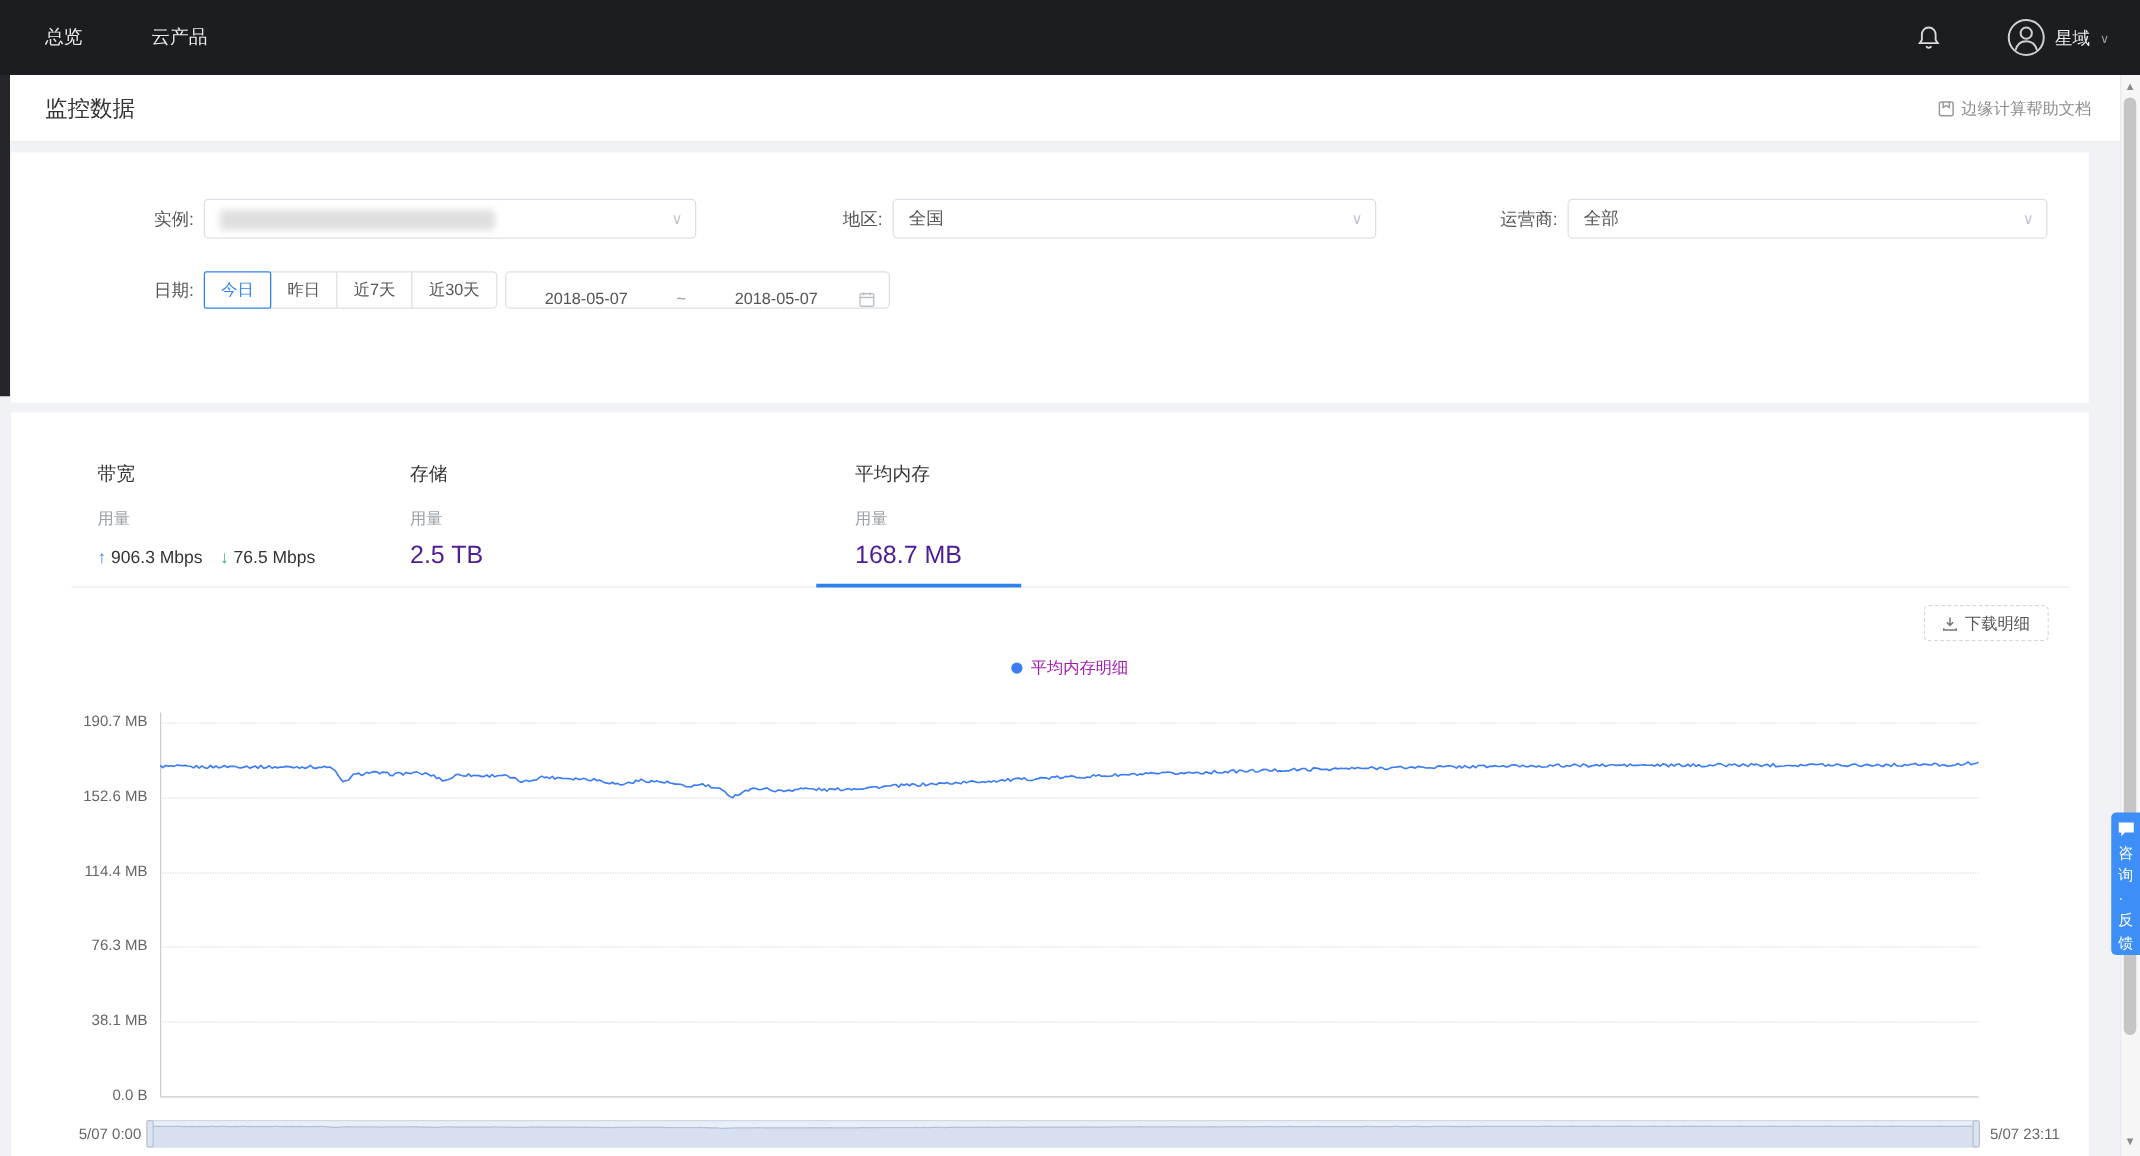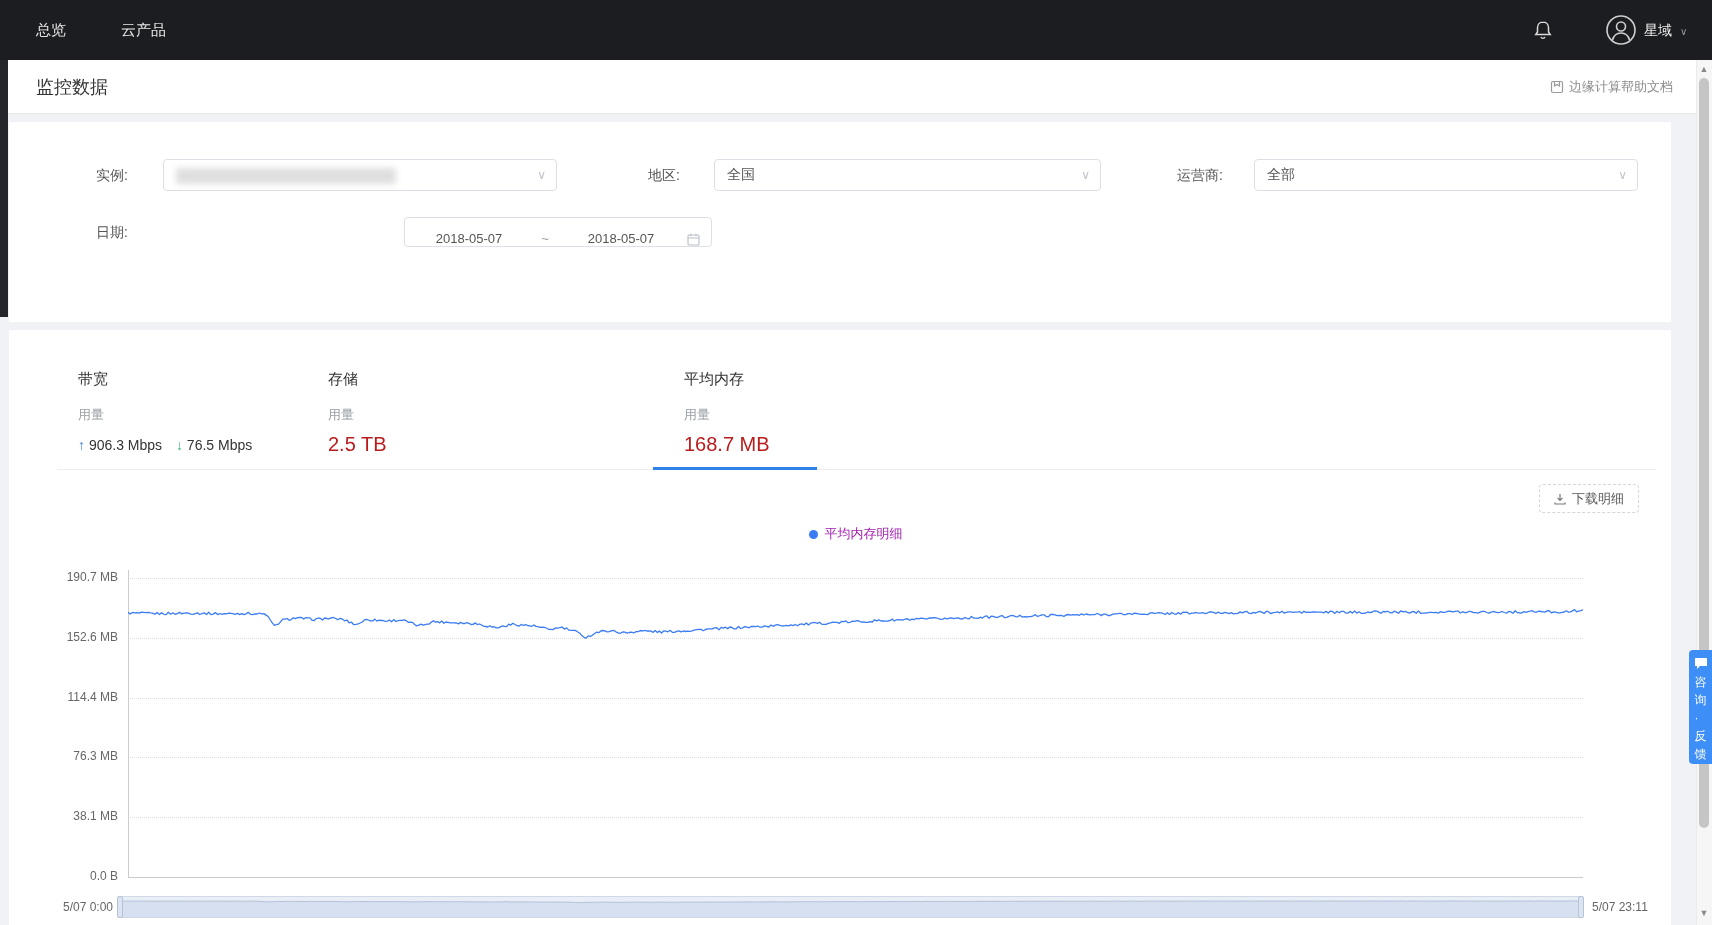--- a/index.html
+++ b/index.html
@@ -18,21 +18,21 @@
   .titlebar { left:0; top:60px; width:1712px; height:54px; background:#fff; border-bottom:1px solid #e7e7e7; }
   .page-title { position:absolute; left:36px; top:0; height:54px; line-height:54px; font-size:18px; color:#333; }
   .help-link { position:absolute; left:1550px; top:0; height:54px; display:flex; align-items:center; gap:5px; color:#8c8c8c; font-size:13px; cursor:pointer; }
 
   .dark-sliver { left:0; top:60px; width:8px; height:257px; background:#25262b; }
 
   .card { position:absolute; left:9px; width:1662px; background:#fff; }
   .filter-card { top:122px; height:200px; }
   .stats-card { top:330px; height:595px; }
 
-  .f-label { position:absolute; font-size:14px; color:#555; text-align:center; }
+  .f-label { position:absolute; font-size:14px; color:#555; text-align:right; }
   .select-box { position:absolute; height:32px; background:#fff; border:1px solid #dcdfe6; border-radius:4px; font-size:14px; color:#555; display:flex; align-items:center; padding:0 28px 0 12px; cursor:pointer; }
   .select-chevron { position:absolute; right:10px; top:8px; color:#c0c4cc; font-size:12px; }
   .redacted { position:absolute; left:12px; top:8px; width:220px; height:16px; background:#d4d4d4; border-radius:3px; filter:blur(3px); opacity:.75; }
 
   .seg-group { position:absolute; left:163px; top:217px; height:30px; display:flex; }
   .seg-btn { height:30px; line-height:28px; padding:0 13px; background:#fff; border:1px solid #dcdfe6; font-size:13px; color:#555; margin-left:-1px; cursor:pointer; white-space:nowrap; }
   .seg-btn:first-child { margin-left:0; border-radius:4px 0 0 4px; }
   .seg-btn:last-child { border-radius:0 4px 4px 0; }
   .seg-btn.active { border-color:#2f82e8; color:#2f82e8; position:relative; z-index:2; border-radius:2px; }
 
@@ -41,21 +41,21 @@
   .date-box .tilde { width:24px; text-align:center; color:#999; }
 
   .btn { position:absolute; height:30px; border-radius:4px; font-size:14px; display:flex; align-items:center; justify-content:center; cursor:pointer; }
   .btn-primary { left:160px; top:273px; width:52px; background:#2f82e8; color:#fff; }
   .btn-plain { left:227px; top:273px; width:55px; background:#fff; color:#555; border:1px solid #dcdfe6; }
 
   
   .stat-col { position:absolute; top:40px; cursor:pointer; }
   .stat-title { font-size:15px; color:#333; }
   .stat-sub { font-size:13px; color:#9aa0a6; margin-top:17px; }
-  .stat-value { font-size:20px; color:#b91c1c; margin-top:9px; }
+  .stat-value { font-size:20px; color:#4c1d95; margin-top:9px; }
   .stat-value-sm { font-size:14px; color:#333; margin-top:13px; }
   .arrow-up { color:#3b82f0; font-size:14px; }
   .arrow-dn { color:#3cb479; font-size:14px; margin-left:10px; }
   .stats-divider { position:absolute; left:48px; top:139px; width:1599px; height:1px; background:#ededed; }
   .tab-underline { position:absolute; left:644px; top:137px; width:164px; height:3px; background:#2f82e8; }
 
   .download-btn { position:absolute; left:1530px; top:154px; width:100px; height:29px; border:1px dashed #d6d6d6; border-radius:4px; background:#fff; color:#555; font-size:13px; display:flex; align-items:center; justify-content:center; gap:6px; cursor:pointer; }
 
   .legend { position:absolute; left:119px; top:196px; width:1455px; height:16px; display:flex; align-items:center; justify-content:center; gap:7px; cursor:pointer; }
   .legend-dot { width:9px; height:9px; border-radius:50%; background:#3b7cf2; }
@@ -134,20 +134,26 @@
       <span class="select-chevron">∨</span>
     </div>
 
     <span class="f-label" style="left:1145px;top:45px;width:92px">运营商:</span>
     <div class="select-box" style="left:1245px;top:37px;width:384px">
       <span>全部</span>
       <span class="select-chevron">∨</span>
     </div>
 
     <span class="f-label" style="left:60px;top:102px;width:86px">日期:</span>
+    <div class="seg-group" style="left:154px;top:95px">
+        <span class="seg-btn active">今日</span>
+        <span class="seg-btn">昨日</span>
+        <span class="seg-btn">近7天</span>
+        <span class="seg-btn">近30天</span>
+      </div>
 
     <div class="date-box" style="left:395px;top:95px">
       <span class="dt">2018-05-07</span>
       <span class="tilde">~</span>
       <span class="dt">2018-05-07</span>
       <span style="margin-left:2px">
         <svg width="13" height="13" viewBox="0 0 13 13" fill="none" stroke="#b9bec7" stroke-width="1.1">
           <rect x="1" y="2" width="11" height="10" rx="1"></rect>
           <path d="M1 5 L12 5 M4 0.8 L4 3.2 M9 0.8 L9 3.2"></path>
         </svg>

